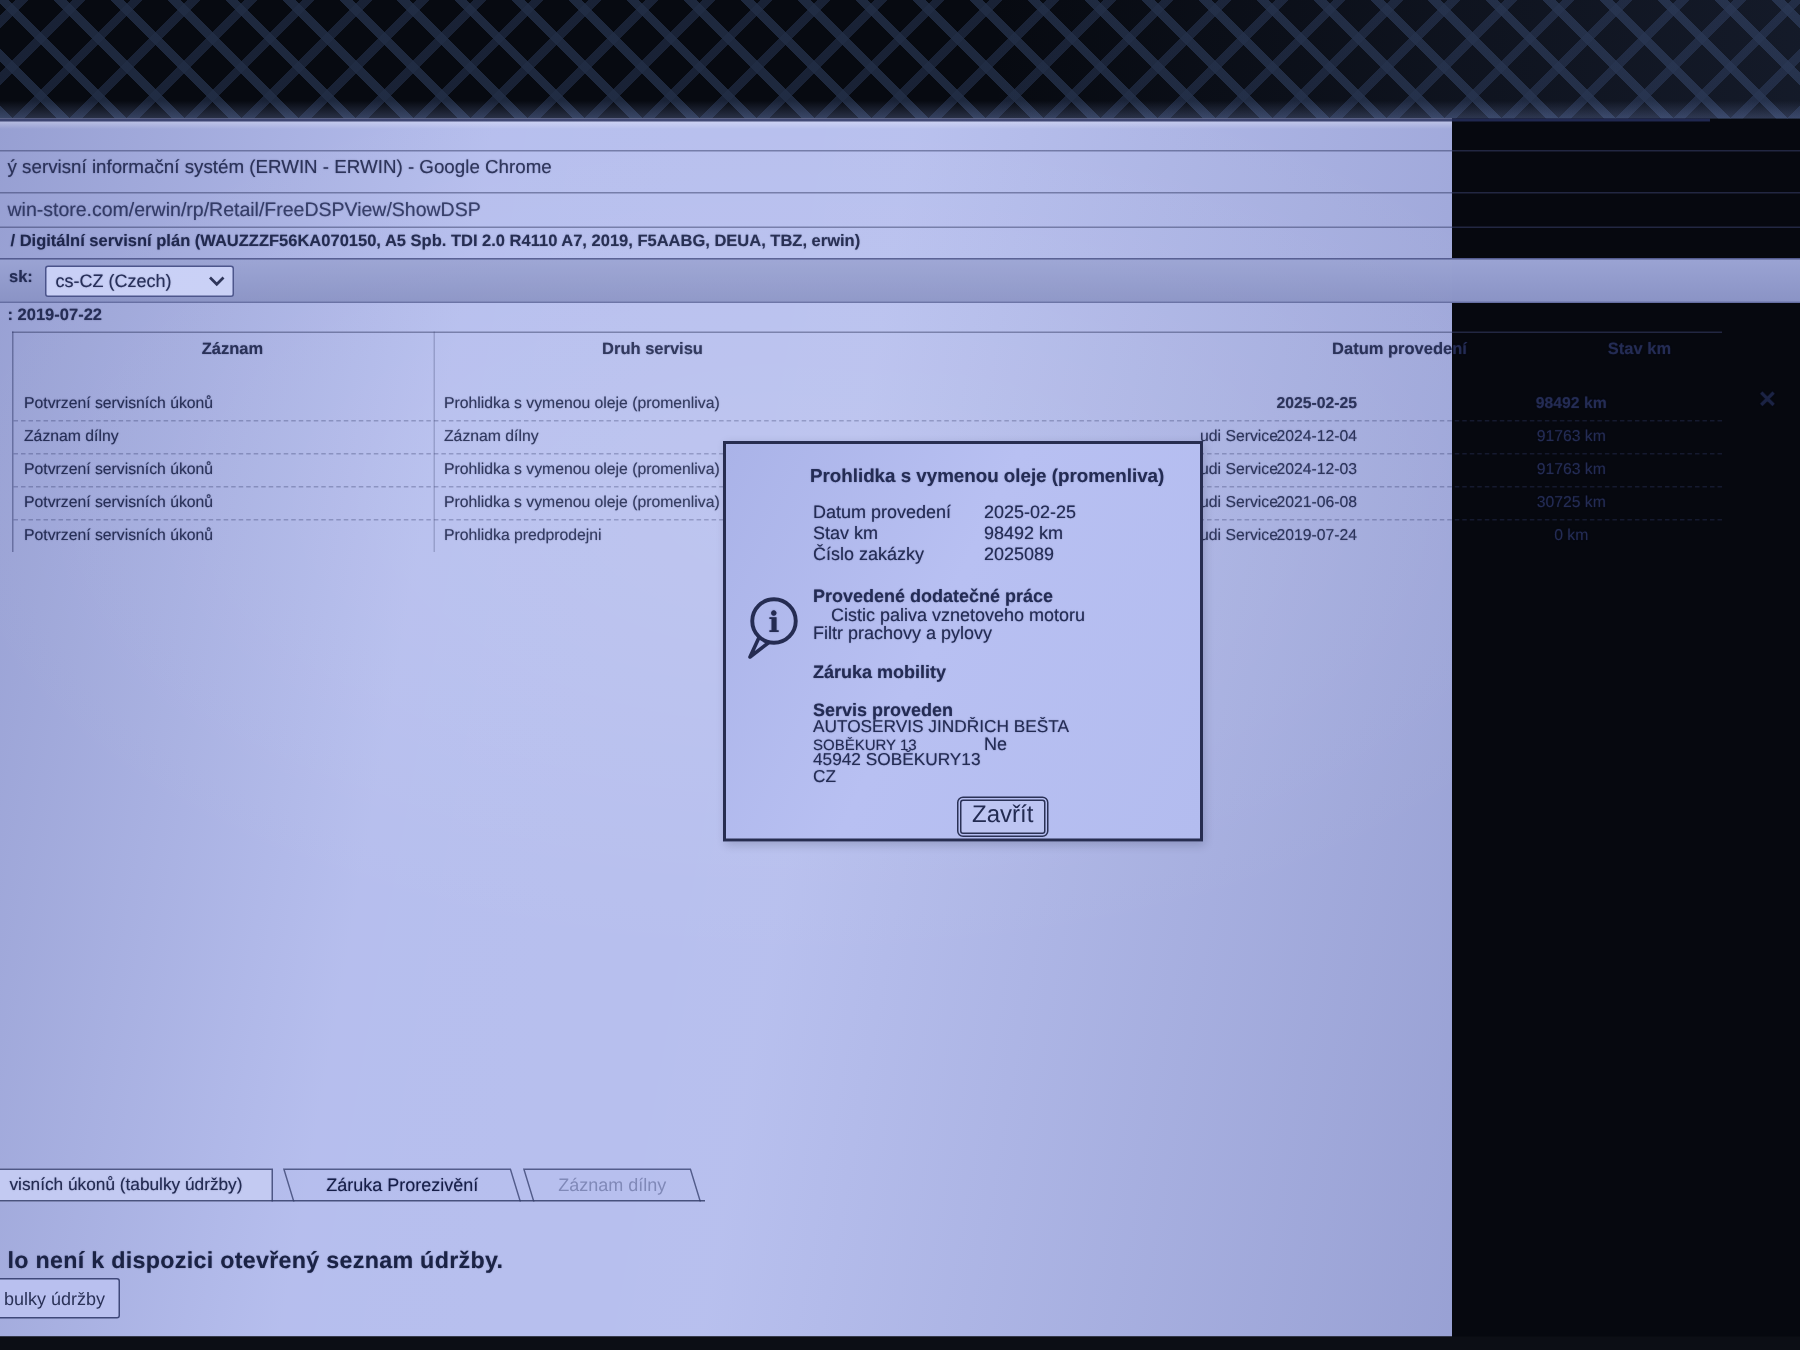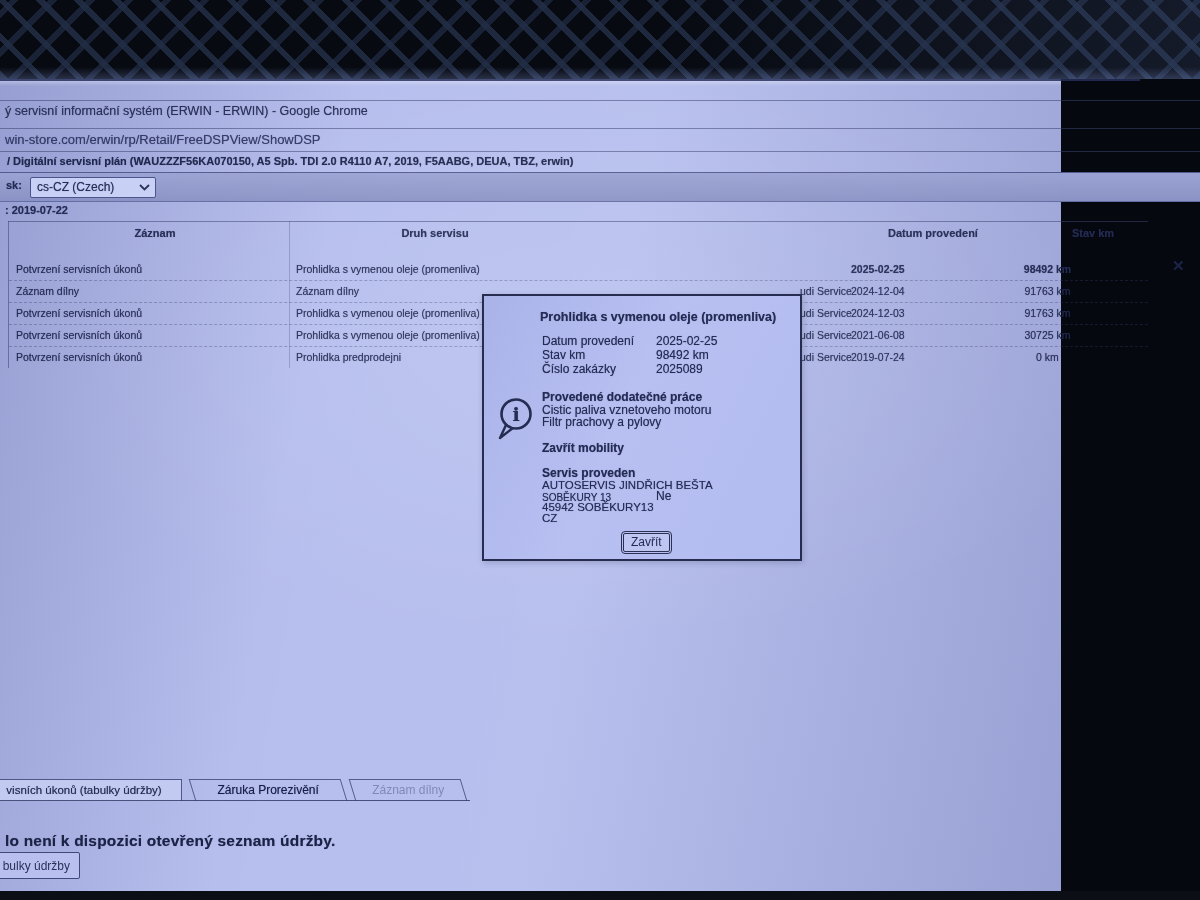--- a/index.html
+++ b/index.html
@@ -9,21 +9,21 @@
   .mesh{position:absolute;left:0;width:100%;background-color:#070a11;
     background-image:
       repeating-linear-gradient(45deg, rgba(34,46,70,0.85) 0 6px, transparent 6px 27px),
       repeating-linear-gradient(-45deg, rgba(28,38,60,0.85) 0 6px, transparent 6px 27px);}
   .mesh-top{top:0;height:79px;}
   .mesh-top::after{content:"";position:absolute;inset:0;
       background:linear-gradient(to right, transparent 55%, rgba(80,100,150,0.18)),
                  linear-gradient(180deg, transparent 85%, rgba(130,150,210,0.28));}
   .mesh-bottom{top:891px;height:9px;background-image:none;background-color:#0c0e15;}
   
-  .page{position:absolute;left:0;top:79px;width:1061px;height:812px;
+  .page{position:absolute;left:0;top:79px;width:968px;height:812px;
     background:
       linear-gradient(180deg, rgba(255,255,255,0.40), rgba(255,255,255,0) 7px),
       linear-gradient(100deg, rgba(25,30,75,0.16), rgba(255,255,255,0.09) 30%,
                       rgba(255,255,255,0.11) 55%, rgba(25,30,75,0.15) 100%),
       #afb8ec;
     color:#242c54; text-shadow:0 0 0.8px rgba(30,36,82,0.55);}
   .page::after{content:"";position:absolute;inset:0;pointer-events:none;
       background:radial-gradient(ellipse 900px 480px at 55% 32%, rgba(255,255,255,0.10), transparent 65%);}
   .t{position:absolute;white-space:nowrap;}
   .b{font-weight:bold;text-align:right;}
@@ -58,21 +58,21 @@
   .close-x{position:absolute;left:1172px;top:178px;font-size:15px;font-weight:bold;
            color:#1b2344;cursor:default;}
   
   .dialog{position:absolute;left:482px;top:215px;width:316px;height:263px;z-index:6;
      background:linear-gradient(115deg,#aab3e8,#b8c0f2 45%,#b3bcef);
      border:2px solid #272d50;box-shadow:1px 2px 6px rgba(10,14,40,0.18);}
   .dlg-title{left:56px;top:14px;font-size:12.5px;font-weight:bold;}
   .dlg-label{position:absolute;left:58px;font-size:12px;white-space:nowrap;}
   .dlg-value{position:absolute;left:172px;font-size:12px;white-space:nowrap;}
   .info-icon{position:absolute;left:10px;top:100px;}
-  .zavrit{position:absolute;left:139px;top:237px;padding:1px 7px 2px;font-size:12px;
+  .zavrit{position:absolute;left:156px;top:237px;padding:1px 7px 2px;font-size:16px;
      font-family:"Liberation Sans",sans-serif;color:#232b52;background:rgba(200,207,245,0.45);
      border:1.5px solid #2a3155;outline:1px solid #2a3155;outline-offset:1px;border-radius:2px;}
   
   .tabline{position:absolute;left:0;top:721px;width:470px;height:1.4px;background:rgba(52,61,105,0.85);}
   .tab{position:absolute;top:700px;height:21px;line-height:21px;text-align:center;font-size:11.5px;}
   .tab1{left:-14px;width:194px;background:#c3caf2;border:1px solid rgba(58,67,114,0.85);
         border-bottom:none;color:#232b52;}
   .tab-skew{border:1px solid rgba(58,67,114,0.8);border-bottom:none;transform:skewX(17deg);}
   .tab-skew .lbl{display:block;transform:skewX(-17deg);}
   .tab2{left:192px;width:150px;font-size:12px;color:#161e48;}
@@ -162,30 +162,30 @@
       <div class="t dlg-title">Prohlidka s vymenou oleje (promenliva)</div>
 
       <span class="dlg-label" style="top:38px;">Datum provedení</span>
       <span class="dlg-value" style="top:38px;">2025-02-25</span>
       <span class="dlg-label" style="top:52px;">Stav km</span>
       <span class="dlg-value" style="top:52px;">98492 km</span>
       <span class="dlg-label" style="top:66px;">Číslo zakázky</span>
       <span class="dlg-value" style="top:66px;">2025089</span>
 
       <span class="dlg-label b" style="top:94px;">Provedené dodatečné práce</span>
-      <span class="dlg-label" style="top:107px;">Cistic paliva vznetoveho motoru</span>
+      <span class="dlg-label" style="top:107px;margin-left:12px;">Cistic paliva vznetoveho motoru</span>
       <span class="dlg-label" style="top:119px;text-align:right;">Filtr prachovy a pylovy</span>
 
       <svg class="info-icon" width="42" height="46" viewBox="0 0 42 46">
         <circle cx="22" cy="18" r="14.5" fill="none" stroke="#252c52" stroke-width="2.6"></circle>
         <path d="M12 29 L6 42 L19 32" fill="none" stroke="#252c52" stroke-width="2.4" stroke-linejoin="round"></path>
         <text x="22" y="25" text-anchor="middle" font-family="DejaVu Serif, serif" font-size="19" font-weight="bold" fill="#252c52">i</text>
       </svg>
 
-      <span class="dlg-label b" style="top:145px;">Zavřít mobility</span>
+      <span class="dlg-label b" style="top:145px;">Záruka mobility</span>
       <span class="dlg-value" style="top:145px;margin-top:48px;">Ne</span>
 
       <span class="dlg-label b" style="top:170px;">Servis proveden</span>
       <span class="dlg-label" style="top:183px;font-size:11.5px;">AUTOSERVIS JINDŘICH BEŠTA</span>
       <span class="dlg-label" style="top:196px;font-size:10px;">SOBĚKURY 13</span>
       <span class="dlg-label" style="top:205px;font-size:11.5px;">45942 SOBĚKURY13</span>
       <span class="dlg-label" style="top:216px;font-size:11.5px;">CZ</span>
 
       <button class="zavrit">Zavřít</button>
     </div>

